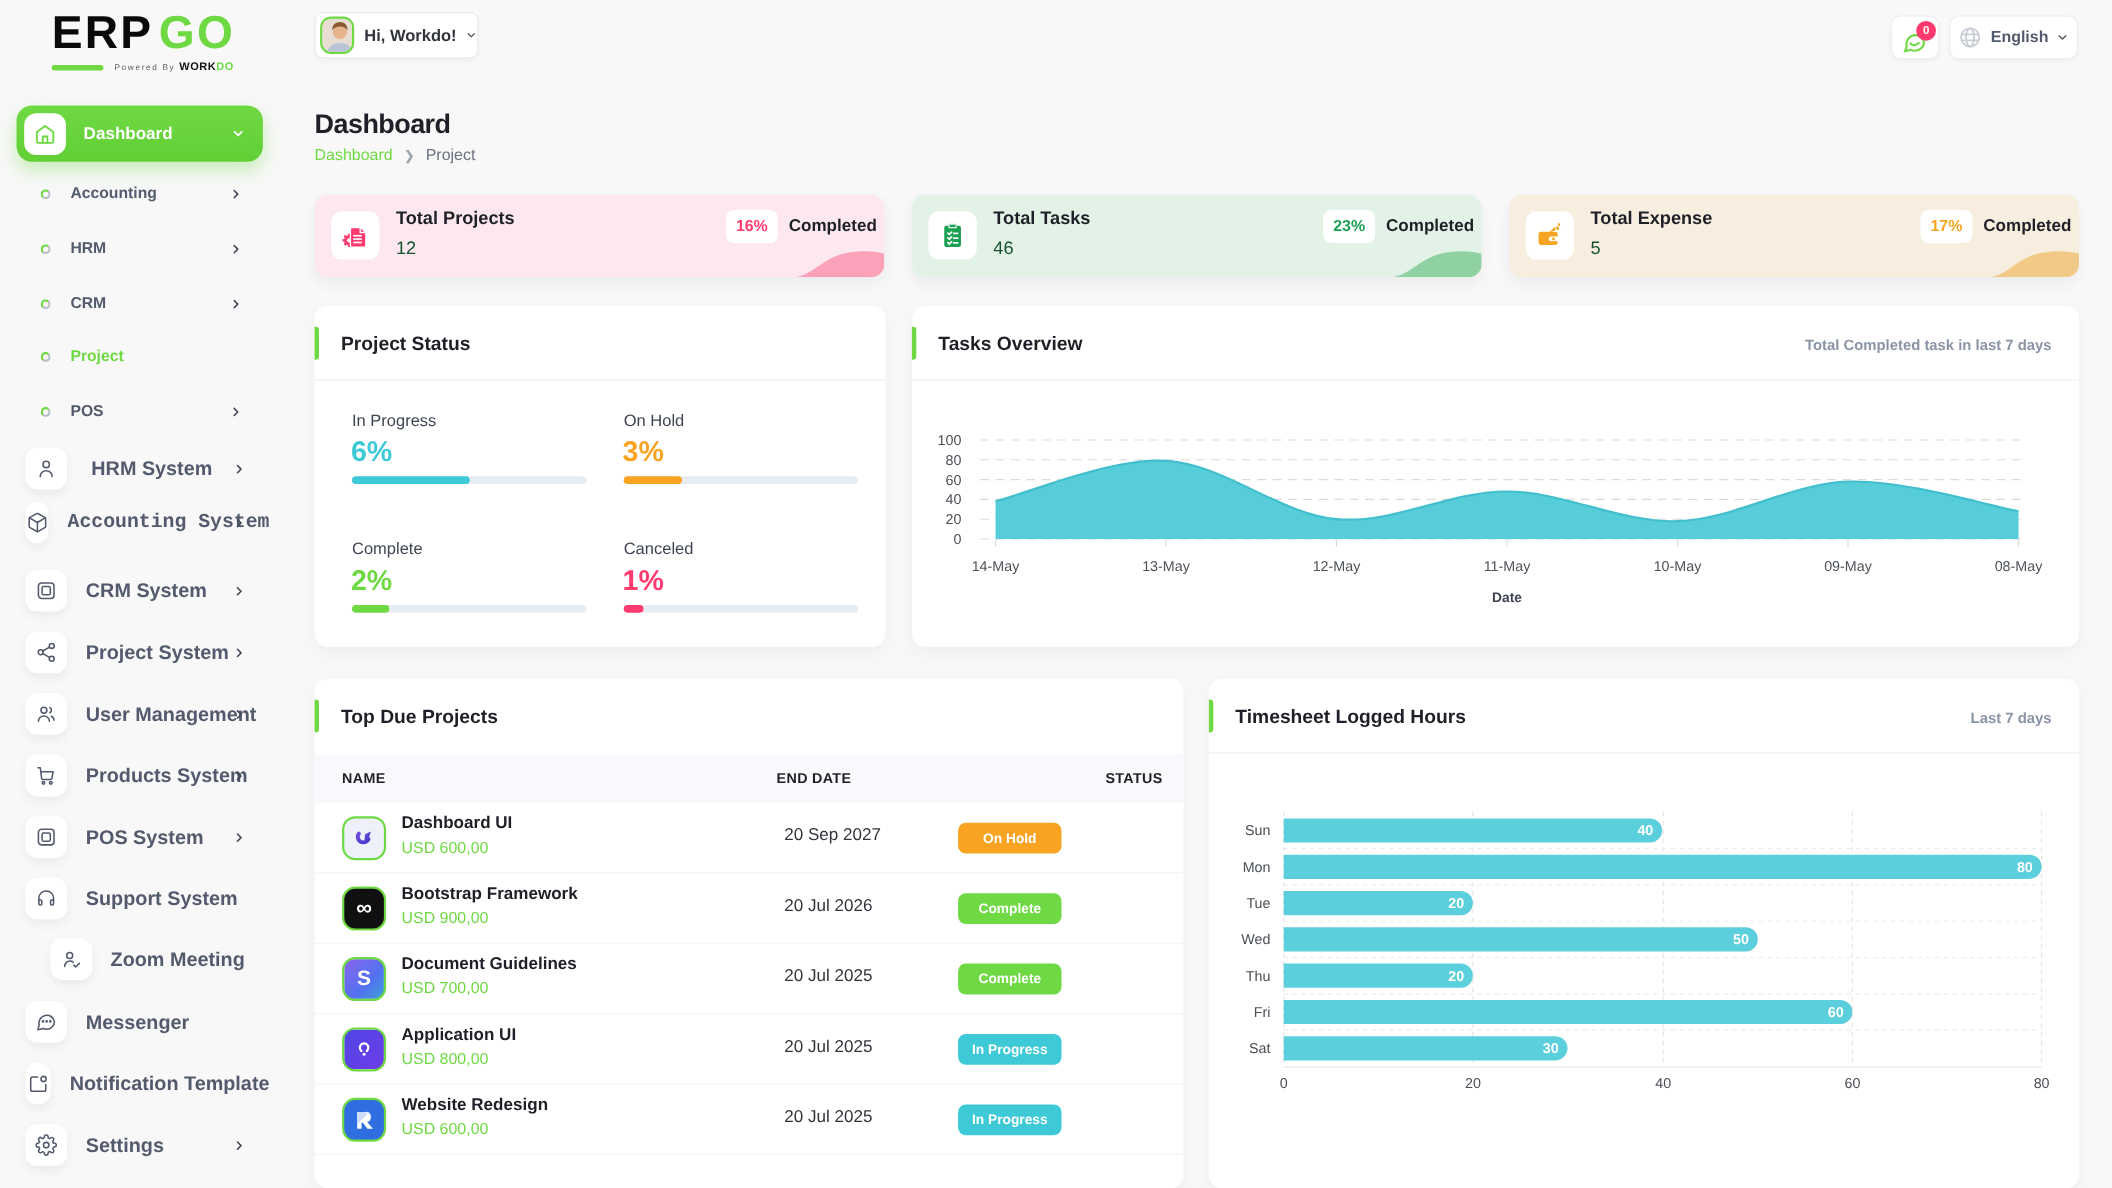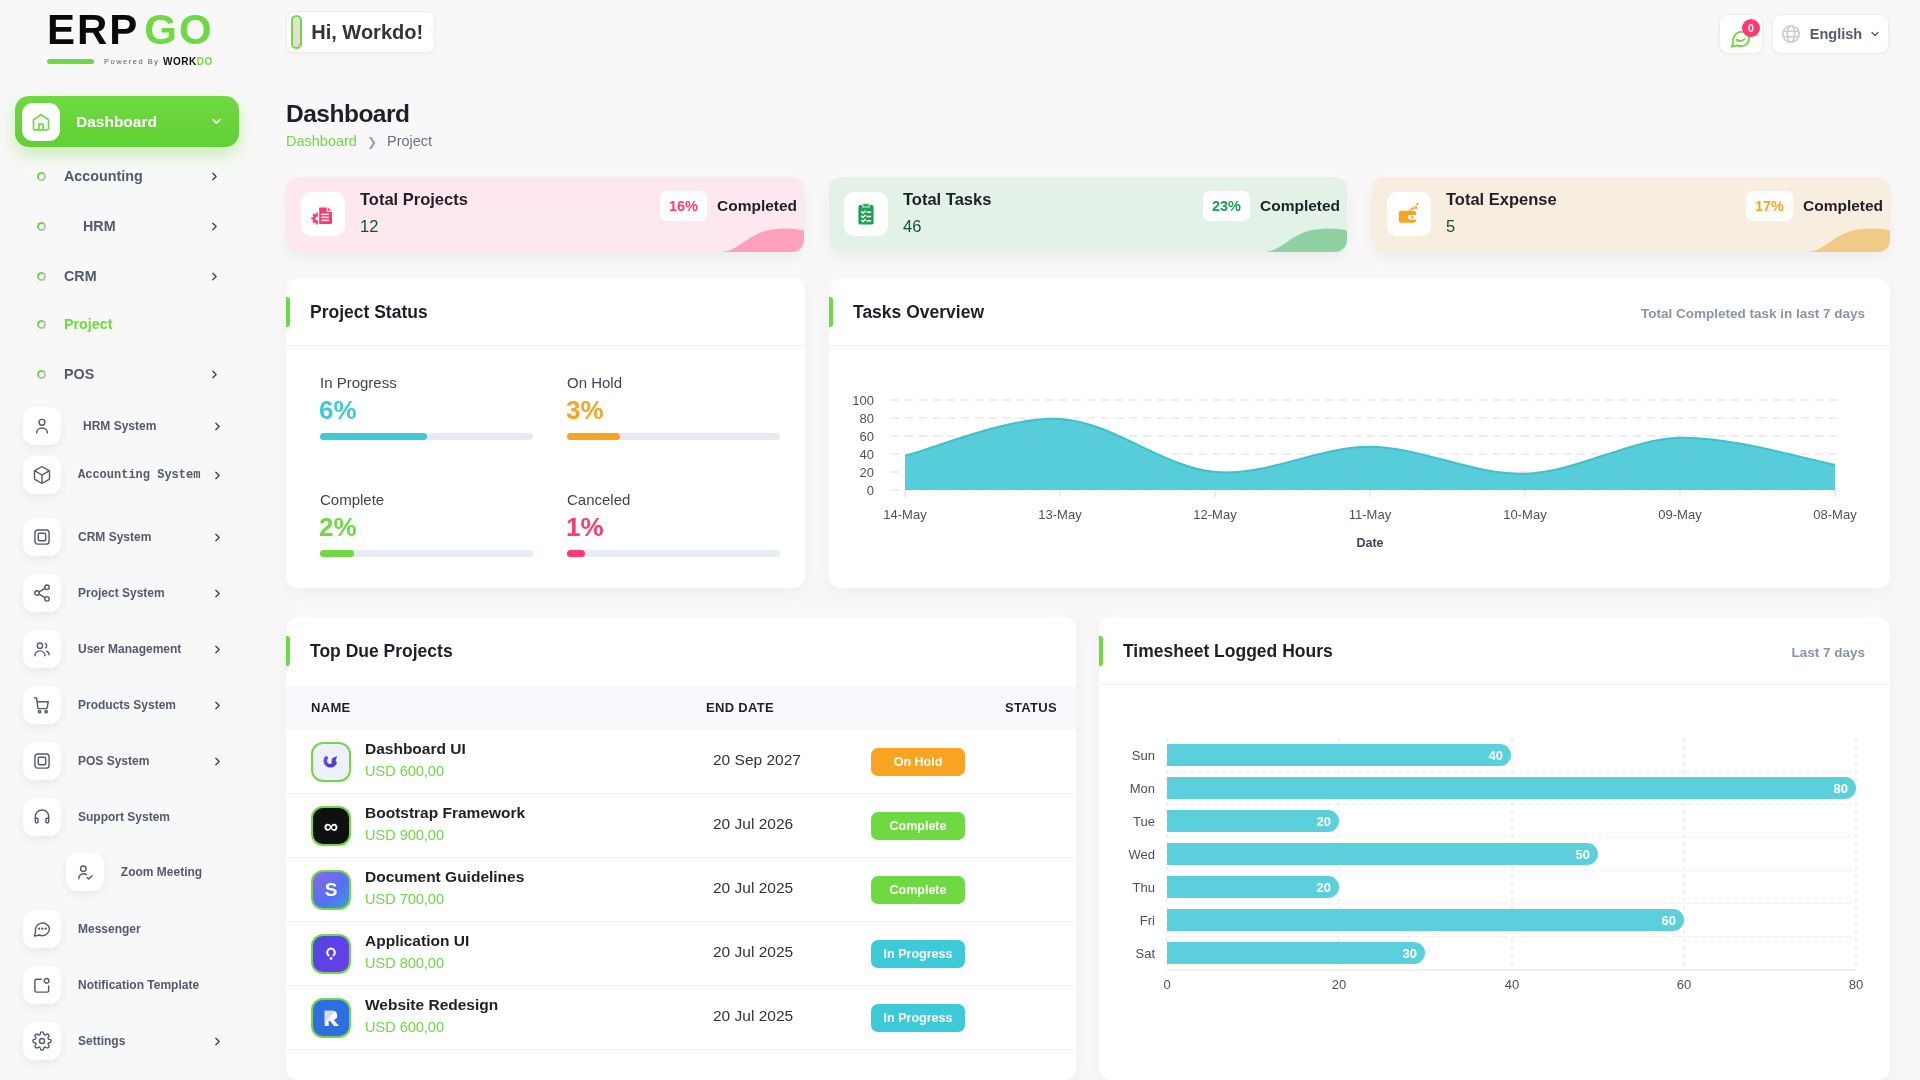--- a/index.html
+++ b/index.html
@@ -18,27 +18,27 @@
 .dash-btn { position:absolute; left:15px; top:96px; width:224px; height:51px; background:linear-gradient(180deg,#6fd943,#62cf35); border-radius:14px; box-shadow:0 8px 16px rgba(111,217,67,.35); display:flex; align-items:center; }
 .dash-ico { width:38px; height:38px; background:#fff; border-radius:11px; margin-left:7px; display:flex; align-items:center; justify-content:center; }
 .dash-btn span { color:#fff; font-weight:bold; font-size:15.5px; margin-left:16px; flex:1; }
 .dash-btn .chev { margin-right:16px; }
 .mi { position:absolute; left:15px; width:230px; height:40px; display:flex; align-items:center; }
 .mi .dot { width:9px; height:9px; border-radius:50%; border:2px solid #b9bec9; border-top-color:#6fd943; border-left-color:#6fd943; margin-left:22px; }
 .mi .lbl { font-size:14.3px; font-weight:bold; color:#545a6d; margin-left:18px; white-space:nowrap; }
 .mi .chev { position:absolute; right:24px; }
 .mi2 { position:absolute; left:15px; width:230px; height:44px; display:flex; align-items:center; }
 .mi2 .ibox { width:38px; height:38px; background:#fff; border-radius:11px; box-shadow:0 4px 10px rgba(20,20,43,.06); display:flex; align-items:center; justify-content:center; margin-left:8px; }
-.mi2 .lbl { font-size:12px; font-weight:bold; color:#545a6d; margin-left:17px; white-space:nowrap; }
+.mi2 .lbl { font-size:18px; font-weight:bold; color:#545a6d; margin-left:17px; white-space:nowrap; }
 .mi2 .chev { position:absolute; right:21px; }
 .mi .lbl.act { color:#6fd943; }
 
 .chip { position:absolute; left:286px; top:11px; width:149px; height:42px; background:#fff; border:1px solid #ececf1; border-radius:8px; display:flex; align-items:center; box-shadow:0 2px 4px rgba(20,20,43,.03); }
 .chip .av { width:34px; height:34px; border-radius:10px; border:2px solid #6fd943; margin-left:4px; overflow:hidden; background:#e9e3de; }
-.chip .txt { font-size:20px; font-weight:bold; color:#32343b; margin-left:9px; white-space:nowrap; }
+.chip .txt { font-size:15px; font-weight:bold; color:#32343b; margin-left:9px; white-space:nowrap; }
 .chip .chev { margin-left:8px; }
 .icon-btn { position:absolute; top:14px; width:44px; height:40px; background:#fff; border:1px solid #ececf1; border-radius:9px; display:flex; align-items:center; justify-content:center; box-shadow:0 2px 4px rgba(20,20,43,.03); }
 .badge0 { position:absolute; top:4px; left:22px; width:18px; height:18px; border-radius:50%; background:#ff3a6e; color:#fff; font-size:10.5px; font-weight:bold; display:flex; align-items:center; justify-content:center; }
 .lang-btn { position:absolute; left:1772px; top:14px; width:117px; height:40px; background:#fff; border:1px solid #ececf1; border-radius:9px; display:flex; align-items:center; justify-content:center; box-shadow:0 2px 4px rgba(20,20,43,.03); }
 .lang-btn .t { font-size:14.5px; font-weight:bold; color:#545a6d; margin:0 7px 0 8px; }
 .h1 { position:absolute; left:286px; top:100px; font-size:24.5px; font-weight:bold; color:#1f2027; letter-spacing:-0.5px; }
 .crumb { position:absolute; left:286px; top:133px; font-size:14.5px; }
 .crumb .g { color:#6fd943; }
 .crumb .sep { color:#9aa0ac; margin:0 10px; font-size:12px; }
 .crumb .p { color:#6b7280; }
@@ -404,21 +404,21 @@
   </svg>
 </div>
 
 <div class="mi" style="top:156px;">
     <div class="dot"></div>
     <div class="lbl">Accounting</div>
     <svg class="chev" width="13" height="13" viewBox="0 0 24 24" fill="none" stroke="#3f4554" stroke-width="2.6" stroke-linecap="round" stroke-linejoin="round">
       <polyline points="9 6 15 12 9 18"></polyline>
     </svg>
   </div>
-<div class="mi" style="top:206px;gap:19px;">
+<div class="mi" style="top:206px;">
     <div class="dot"></div>
     <div class="lbl">HRM</div>
     <svg class="chev" width="13" height="13" viewBox="0 0 24 24" fill="none" stroke="#3f4554" stroke-width="2.6" stroke-linecap="round" stroke-linejoin="round">
       <polyline points="9 6 15 12 9 18"></polyline>
     </svg>
   </div>
 <div class="mi" style="top:256px;">
     <div class="dot"></div>
     <div class="lbl">CRM</div>
     <svg class="chev" width="13" height="13" viewBox="0 0 24 24" fill="none" stroke="#3f4554" stroke-width="2.6" stroke-linecap="round" stroke-linejoin="round">

